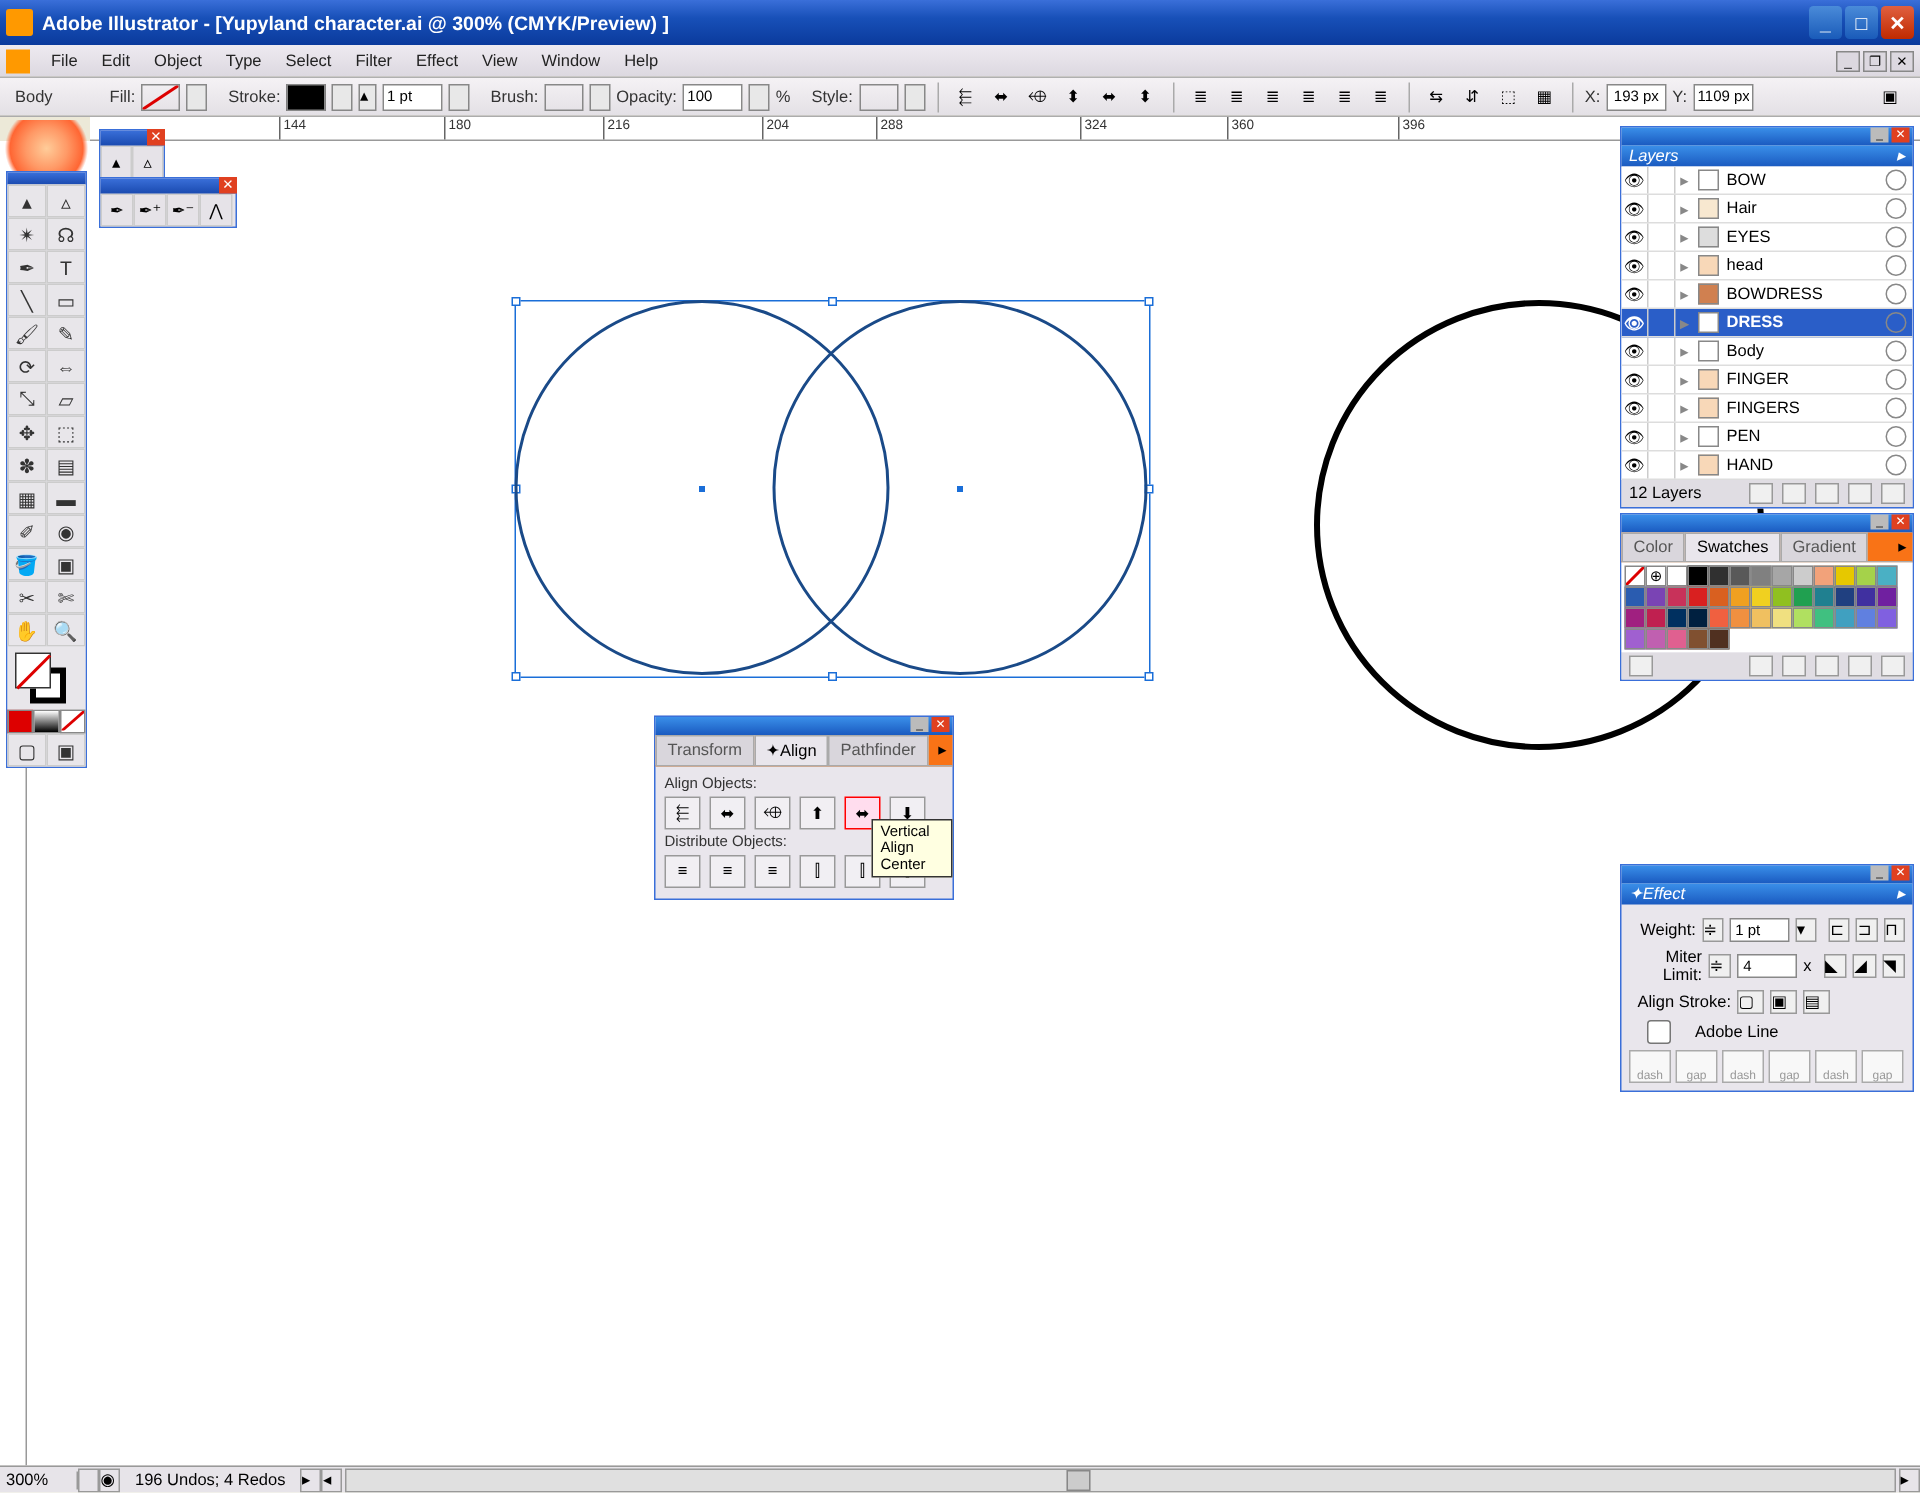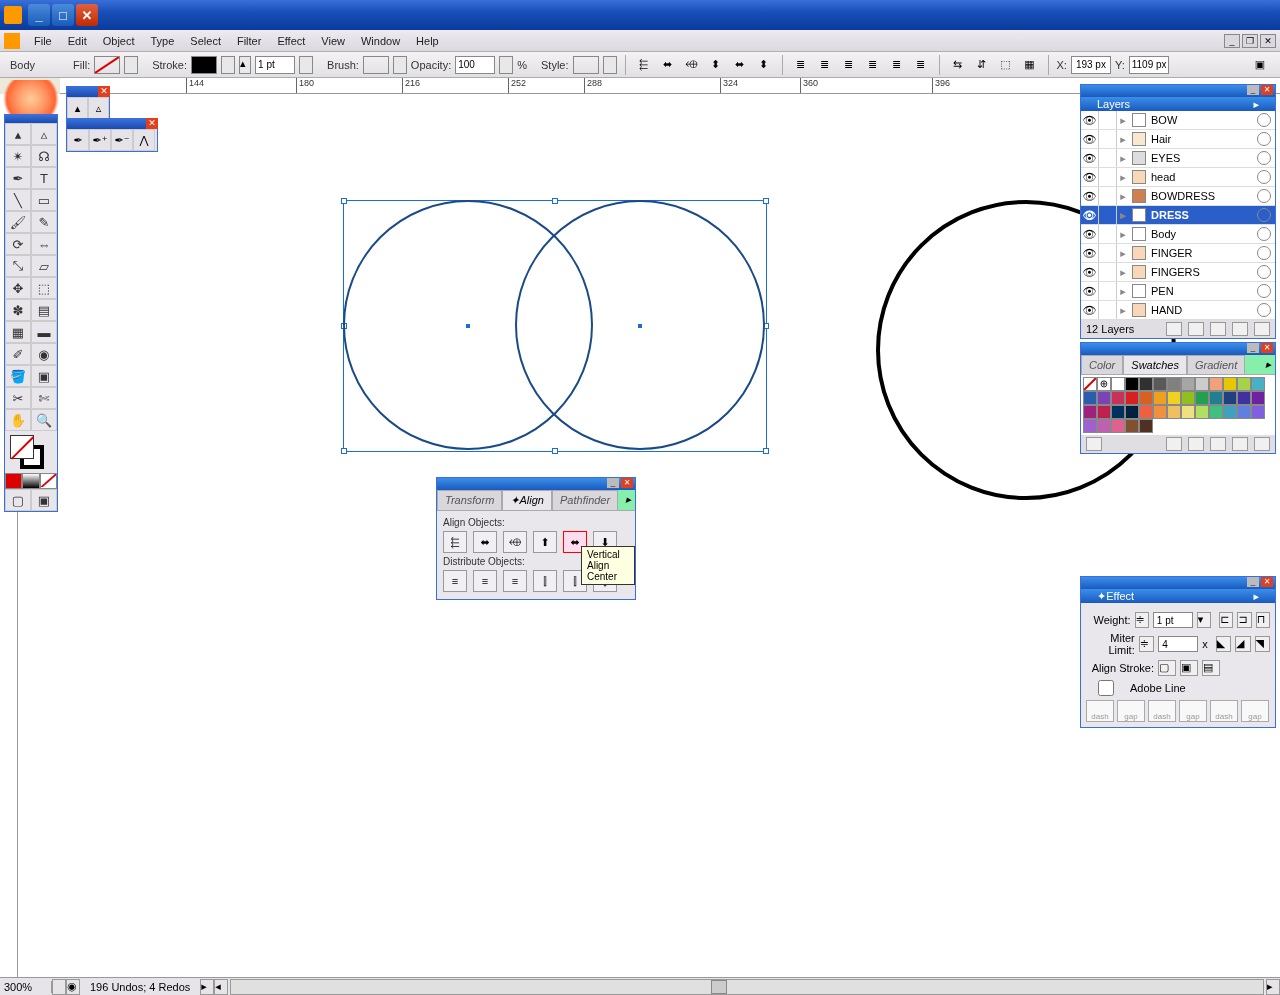--- a/index.html
+++ b/index.html
@@ -65,34 +65,34 @@
 .sel-handle{position:absolute;width:6px;height:6px;background:#fff;border:1px solid #1a6ed8;}
 .circle{position:absolute;border:2px solid #000;border-radius:50%;}
 .circle.sel{border:2px solid #1a4a88;}
 .center-dot{position:absolute;width:4px;height:4px;background:#1a6ed8;}
 
 
 .align-panel{position:absolute;top:477px;left:436px;width:200px;background:#e9e6ec;border:1px solid #3a6fd9;z-index:60;}
 .panel-tb{height:12px;background:linear-gradient(#3a8fe9,#1a5ac0);display:flex;justify-content:flex-end;gap:2px;padding:0 2px;}
 .panel-tb div{width:12px;height:10px;background:#bbb;font-size:8px;text-align:center;line-height:10px;}
 .panel-tb .pclose{background:#e04020;color:#fff;}
-.tabs{display:flex;background:#86efac;border-bottom:1px solid #aaa;font-size:10px;font-style:italic;}
+.tabs{display:flex;background:#f97316;border-bottom:1px solid #aaa;font-size:10px;}
 .tab{padding:3px 7px;border:1px solid #aaa;border-bottom:none;background:#d9d6dc;color:#555;}
 .tab.active{background:#e9e6ec;color:#000;}
 .tab-opt{margin-left:auto;padding:3px 4px;}
 .panel-body{padding:4px 6px;}
 .panel-lbl{font-size:10px;color:#333;margin:2px 0;}
 .btnrow{display:flex;gap:6px;margin:3px 0;}
 .pbtn{width:24px;height:22px;border:1px solid #999;background:#f1eff3;display:flex;align-items:center;justify-content:center;}
 .pbtn.hl{border:1px solid #f00;background:#fde;}
 .tooltip{position:absolute;background:#ffffe1;border:1px solid #333;padding:2px 5px;font-size:10px;color:#000;}
 
 
 .layers-panel{position:absolute;top:84px;right:4px;width:196px;background:#e9e6ec;border:1px solid #3a6fd9;z-index:60;}
-.panel-title{height:14px;background:linear-gradient(#3a8fe9,#1a5ac0);color:#fff;font-size:10px;padding:0 16px;line-height:14px;display:flex;}
+.panel-title{height:14px;background:linear-gradient(#3a8fe9,#1a5ac0);color:#fff;font-size:10px;padding:0 5px;line-height:14px;display:flex;font-style:italic;}
 .panel-title span:first-child{flex:1;}
 .layer-list{max-height:222px;overflow:auto;background:#fff;}
 .layer-row{display:flex;align-items:center;height:19px;border-bottom:1px solid #ddd;font-size:10px;}
 .layer-row.sel{background:#2a5ec8;color:#fff;font-weight:bold;}
 .eye{width:18px;height:18px;border-right:1px solid #ccc;display:flex;align-items:center;justify-content:center;}
 .lock{width:18px;height:18px;border-right:1px solid #ccc;}
 .tri{width:12px;text-align:center;color:#888;}
 .thumb{width:14px;height:14px;border:1px solid #888;margin:0 3px;}
 .lname{flex:1;padding-left:2px;}
 .target{width:14px;height:14px;border:1px solid #888;border-radius:50%;margin-right:4px;}
@@ -122,20 +122,21 @@
 .statusbar .hscroll{flex:1;height:16px;background:#e0e0e0;border:1px solid #999;margin:0 2px;position:relative;}
 .statusbar .hscroll-thumb{position:absolute;left:480px;width:16px;height:14px;background:#ccc;border:1px solid #888;}
 
 svg{display:block;}
 </style>
 </head>
 <body>
 
 <div class="titlebar">
   <div class="app-icon"></div>
+  <div class="title">Adobe Illustrator - [Yupyland character.ai @ 300% (CMYK/Preview) ]</div>
   <div class="win-btns">
     <div class="win-btn win-min">_</div>
     <div class="win-btn win-max">□</div>
     <div class="win-btn win-close">✕</div>
   </div>
 </div>
 
 <div class="menubar">
   <div class="doc-icon"></div>
   <span>File</span>
@@ -208,24 +209,24 @@
   <input class="coord-input" value="193 px" style="">
   <span class="lbl">Y:</span>
   <input class="coord-input" value="1109 px" style="">
   <div class="iconbtn" style="margin-left:auto">▣</div>
 </div>
 
 <div class="hruler">
   <div class="tick" style="left:126px">144</div>
   <div class="tick" style="left:236px">180</div>
   <div class="tick" style="left:342px">216</div>
-  <div class="tick" style="left:448px">252</div>
+  <div class="tick" style="left:448px">204</div>
   <div class="tick" style="left:524px">288</div>
   <div class="tick" style="left:660px">324</div>
-  <div class="tick" style="left:740px">360</div>
+  <div class="tick" style="left:758px">360</div>
   <div class="tick" style="left:872px">396</div>
 </div>
 <div class="vruler"></div>
 
 <div class="canvas">
 
   <div class="sel-bbox">
     <div class="sel-handle" style="top:-3px;left:-3px"></div>
     <div class="sel-handle" style="top:-3px;left:50%;margin-left:-3px"></div>
     <div class="sel-handle" style="top:-3px;right:-3px"></div>

